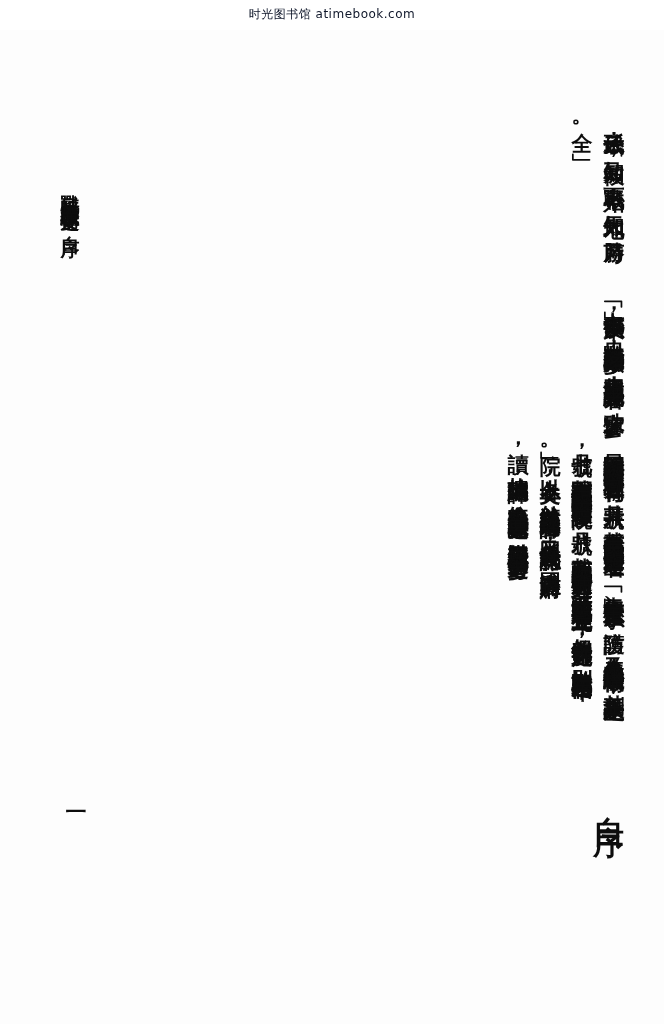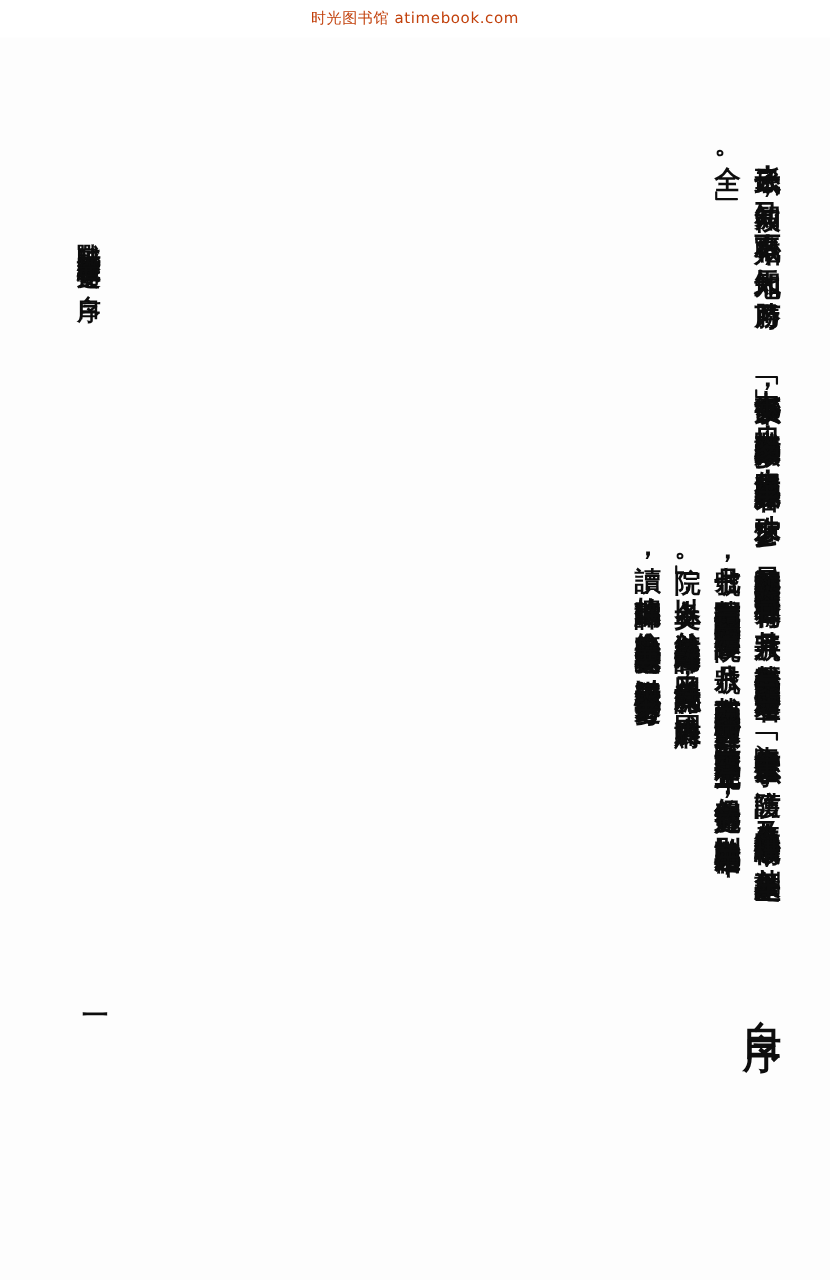--- a/index.html
+++ b/index.html
@@ -17,21 +17,21 @@
 
   
   .watermark {
     position: absolute;
     top: 6px;
     left: 0;
     width: 100%;
     text-align: center;
     font-family: "DejaVu Sans", "Liberation Sans", sans-serif;
     font-size: 12px;
-    color: #c2410c;
+    color: #0f172a;
     letter-spacing: 0.5px;
     white-space: nowrap;
   }
 
   
   .page {
     position: absolute;
     top: 30px;
     left: 0;
     width: 664px;

